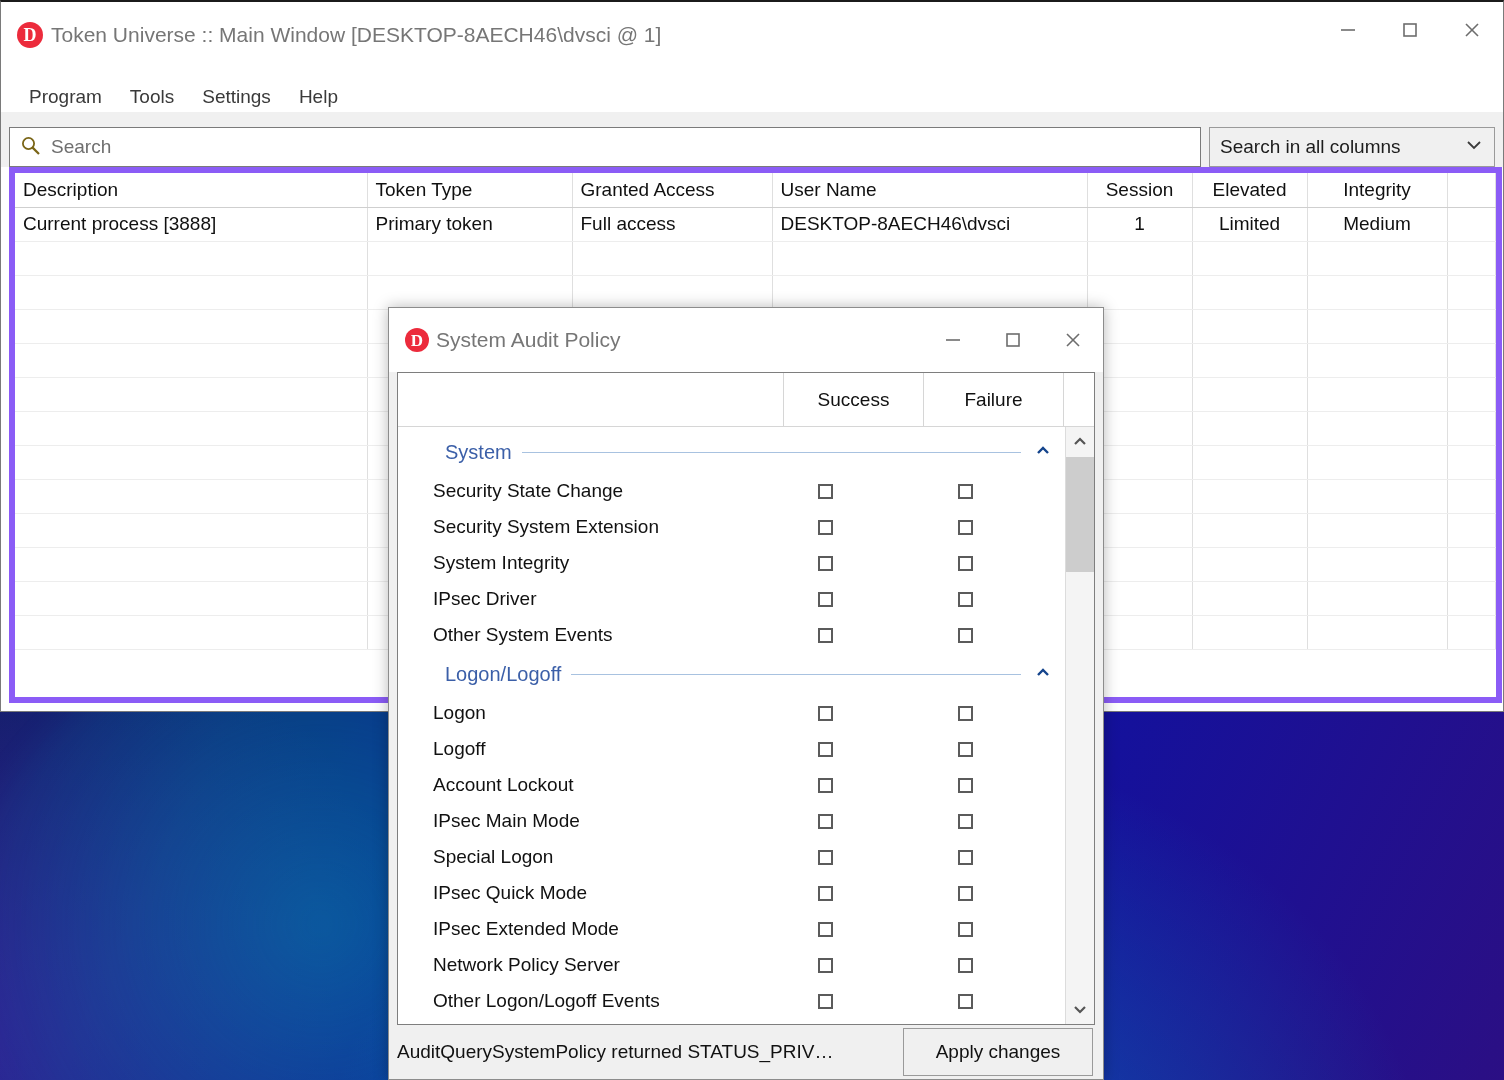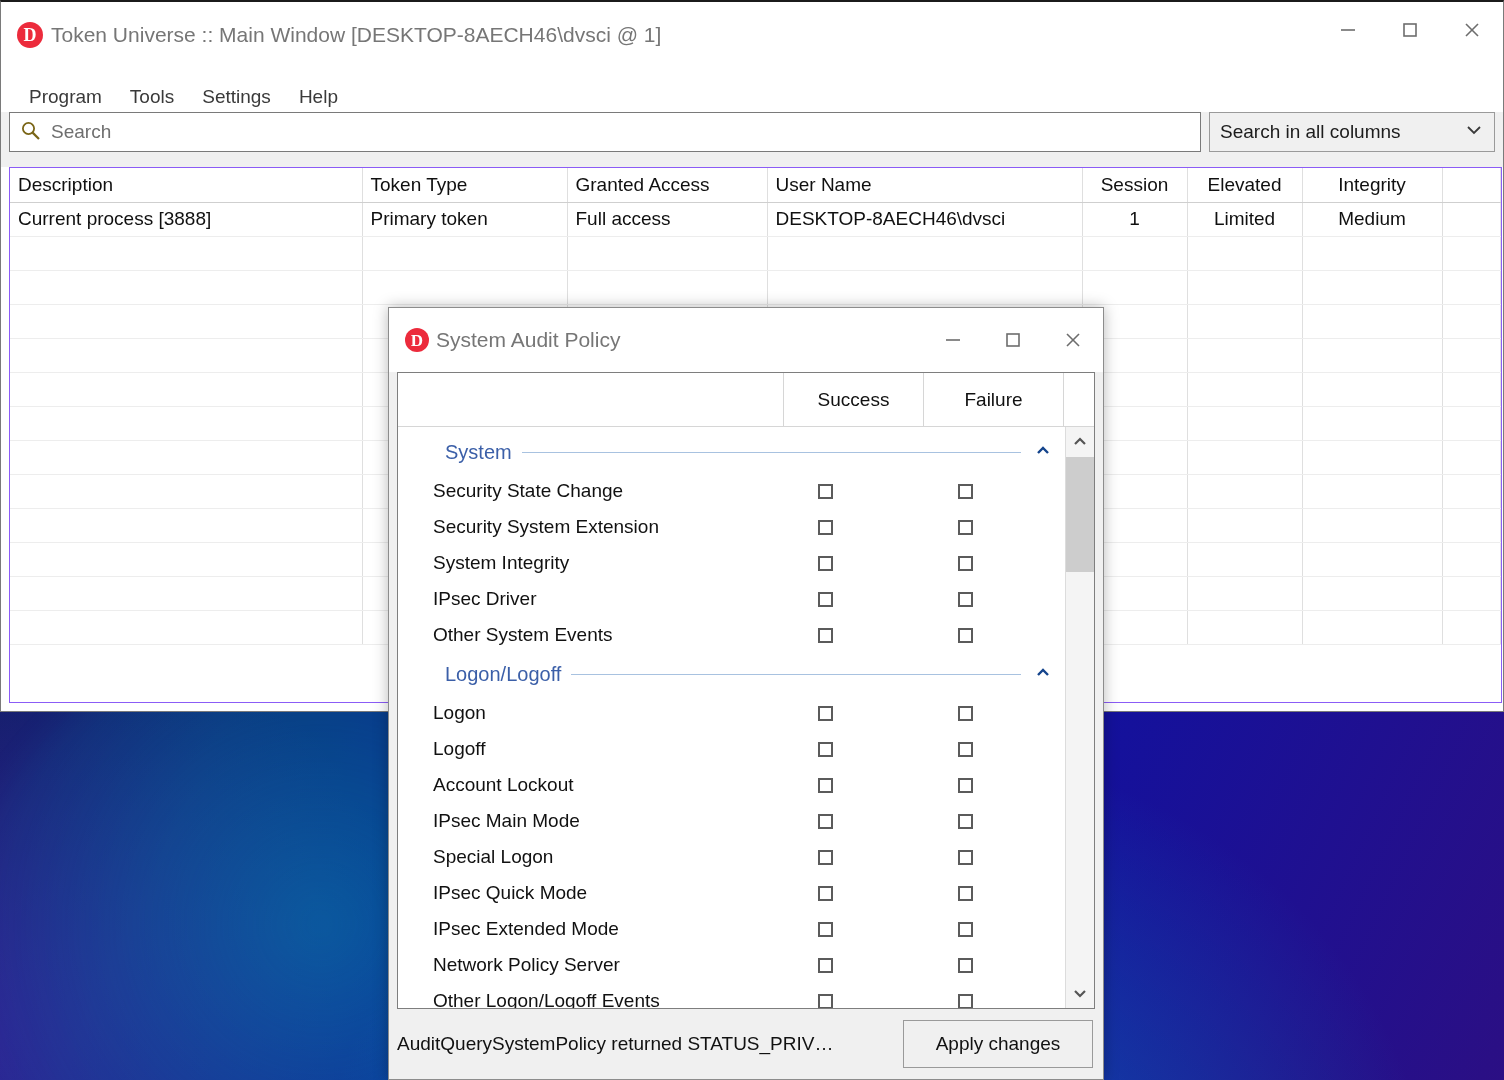--- a/index.html
+++ b/index.html
@@ -87,42 +87,42 @@
     display: flex; align-items: flex-end; padding-left: 14px;
     flex: 0 0 auto;
   }
   .menu-item {
     font-size: 19px; color: #3a3a3a;
     padding: 4px 14px; white-space: nowrap;
   }
 
   .searchbar {
     height: 55px; background: #f0f0f0;
-    display: flex; align-items: flex-start;
+    display: flex; align-items: flex-end;
     padding: 0 8px; gap: 8px;
     flex: 0 0 auto;
   }
   .search-field {
     flex: 1 1 auto; height: 40px;
     background: #ffffff; border: 1px solid #7a7a7a;
     display: flex; align-items: center; gap: 10px;
     padding: 0 10px;
   }
   .search-placeholder { font-size: 19px; color: #6f6f6f; }
   .search-combo {
     width: 286px; height: 40px;
     background: #f0f0f0; border: 1px solid #9a9a9a;
     display: flex; align-items: center; padding: 0 10px;
     font-size: 19px; color: #1c1c1c;
   }
   .search-combo .caret { margin-left: auto; color: #3a3a3a; }
 
   .grid-wrap {
     flex: 1 1 auto; margin: 0 1px 8px 8px;
-    border: 1px solid #8b5cf6;
+    border: 6px solid #8b5cf6;
     background: #ffffff;
     overflow: hidden;
     position: relative;
   }
   table.tokens { width: 100%; border-collapse: collapse; table-layout: fixed; }
   table.tokens th, table.tokens td {
     height: 34px; font-weight: normal;
     font-size: 19px; color: #101010;
     border-right: 1px solid #dfdfdf;
     padding: 0 8px;
@@ -229,21 +229,21 @@
     display: flex; align-items: center; justify-content: center;
     color: #555; font-size: 13px;
   }
   .vs-track { flex: 1 1 auto; width: 100%; position: relative; }
   .vs-thumb {
     position: absolute; top: 0; left: 0; right: 0;
     height: 115px; background: #cdcdcd;
   }
 
   .dlg-footer {
-    height: 70px; flex: 0 0 auto;
+    height: 54px; flex: 0 0 auto;
     display: flex; align-items: center;
     padding: 0 10px 0 8px; gap: 12px;
   }
   .status-text {
     flex: 1 1 auto; font-size: 19px; color: #111;
     white-space: nowrap; overflow: hidden; text-overflow: ellipsis;
   }
   .apply-btn {
     width: 190px; height: 48px;
     background: #f0f0f0; border: 1px solid #9a9a9a;

